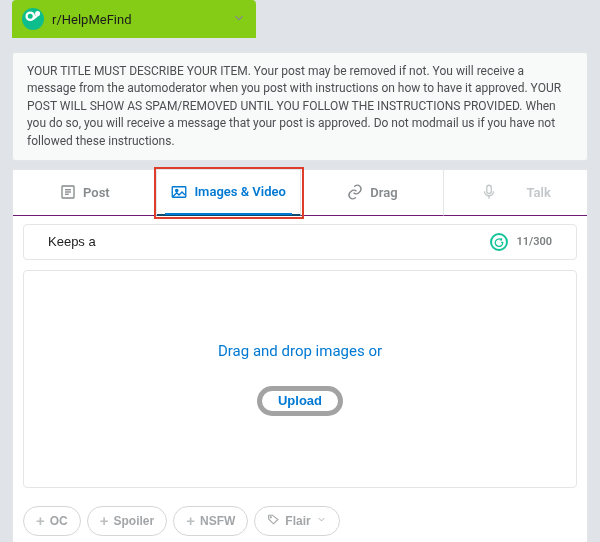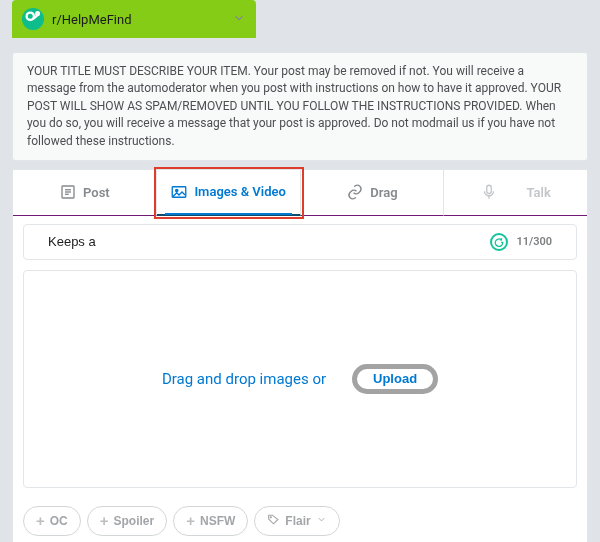--- a/index.html
+++ b/index.html
@@ -121,20 +121,21 @@
     .counter { font-size: 11px; color: #7c7f81; font-weight: 600; }
     .dropzone {
       border: 1px solid #e2e6e9;
       border-radius: 4px;
       height: 218px;
       margin-top: 10px;
       display: flex;
       align-items: center;
       justify-content: center;
       gap: 26px;
+      flex-direction: column;
     }
     .dropzone-text { color: #0079d3; font-size: 15px; }
     .upload-btn {
       border: 5px solid #a3a3a3;
       background: #fff;
       color: #0079d3;
       border-radius: 16px;
       height: 30px;
       padding: 0 16px;
       font-weight: 700;

